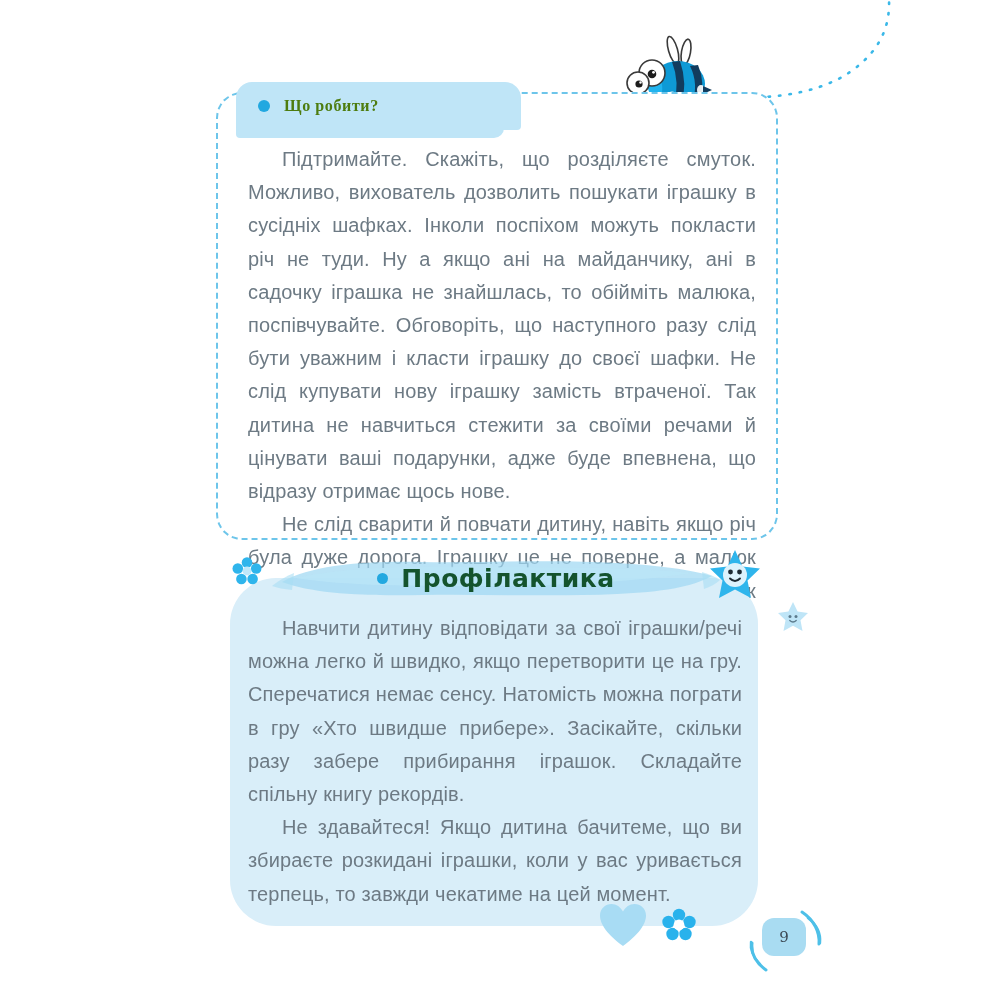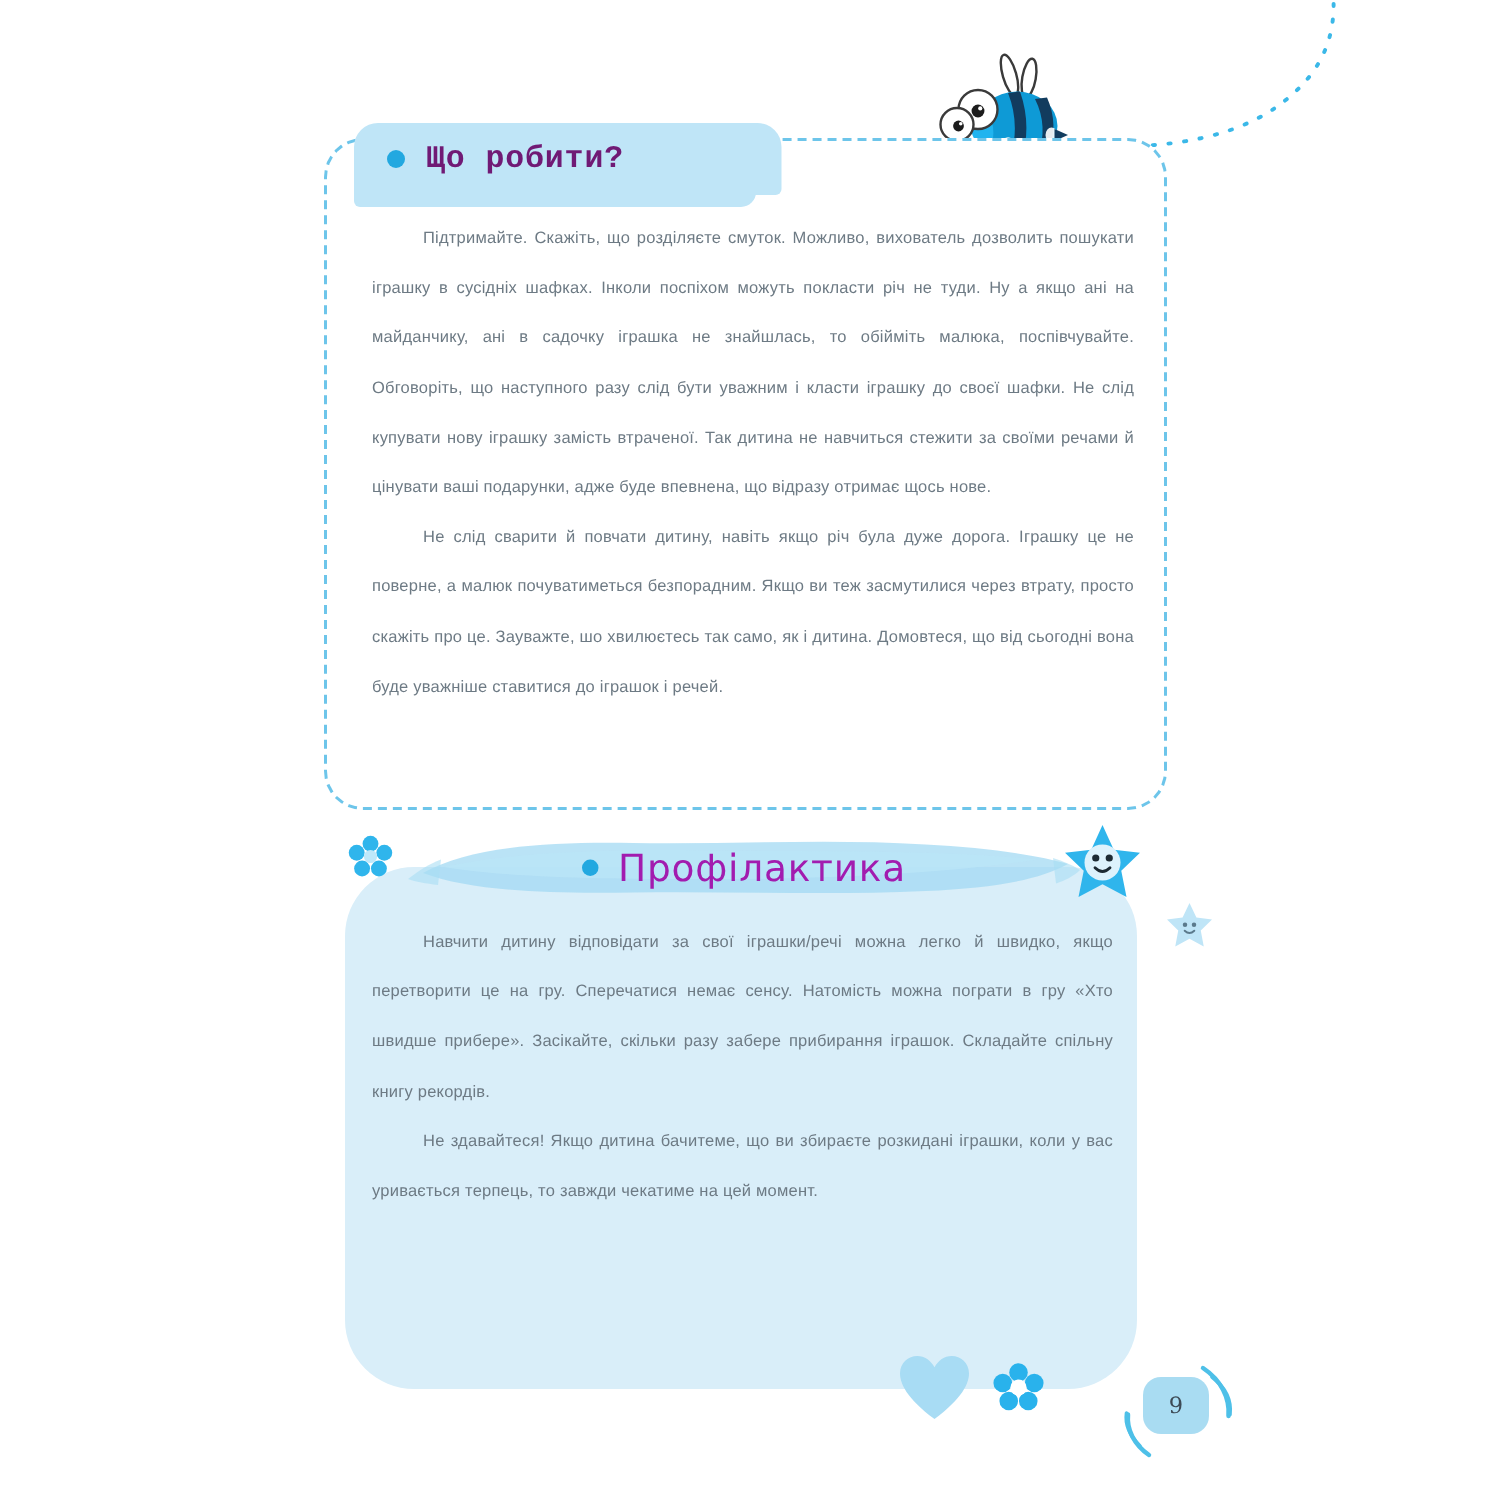--- a/index.html
+++ b/index.html
@@ -75,32 +75,32 @@
   }
   .banner .bullet {
     width: 12px;
     height: 12px;
     border-radius: 50%;
     background: #22a8e0;
     margin-right: 14px;
     flex: 0 0 auto;
   }
   .banner .banner-title {
-    font-family: Liberation Mono, monospace;
+    font-family: Liberation Serif, serif;
     font-weight: 700;
-    font-size: 21px;
-    color: #701a75;
+    font-size: 16px;
+    color: #4d7c0f;
     letter-spacing: 0.6px;
     white-space: nowrap;
   }
 
   .body-text {
     position: absolute;
     font-family: "Liberation Sans", sans-serif;
-    font-size: 11px;
+    font-size: 20px;
     line-height: 33.2px;
     color: #6d7a84;
     text-align: justify;
     text-justify: inter-word;
     letter-spacing: 0.15px;
   }
   .body-text p {
     margin: 0;
     text-indent: 34px;
   }
@@ -143,23 +143,23 @@
   .brush-title .bullet {
     width: 11px;
     height: 11px;
     border-radius: 50%;
     background: #22a8e0;
     margin-right: 13px;
     flex: 0 0 auto;
   }
   .brush-title .t {
     font-family: "DejaVu Sans", sans-serif;
-    font-weight: 400;
+    font-weight: 700;
     font-size: 25px;
-    color: #a21caf;
+    color: #14532d;
     letter-spacing: 0.5px;
     white-space: nowrap;
   }
 
   #sec2-text {
     left: 248px;
     top: 612px;
     width: 494px;
   }
 

